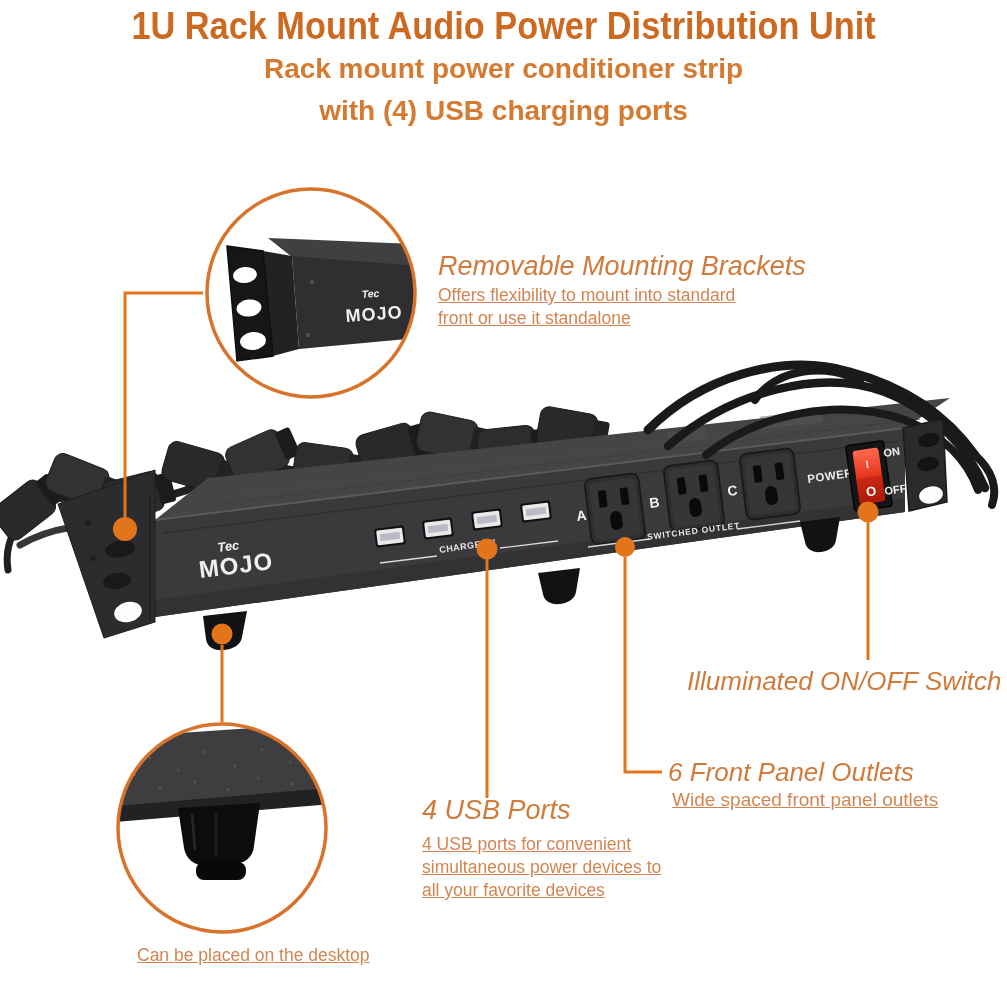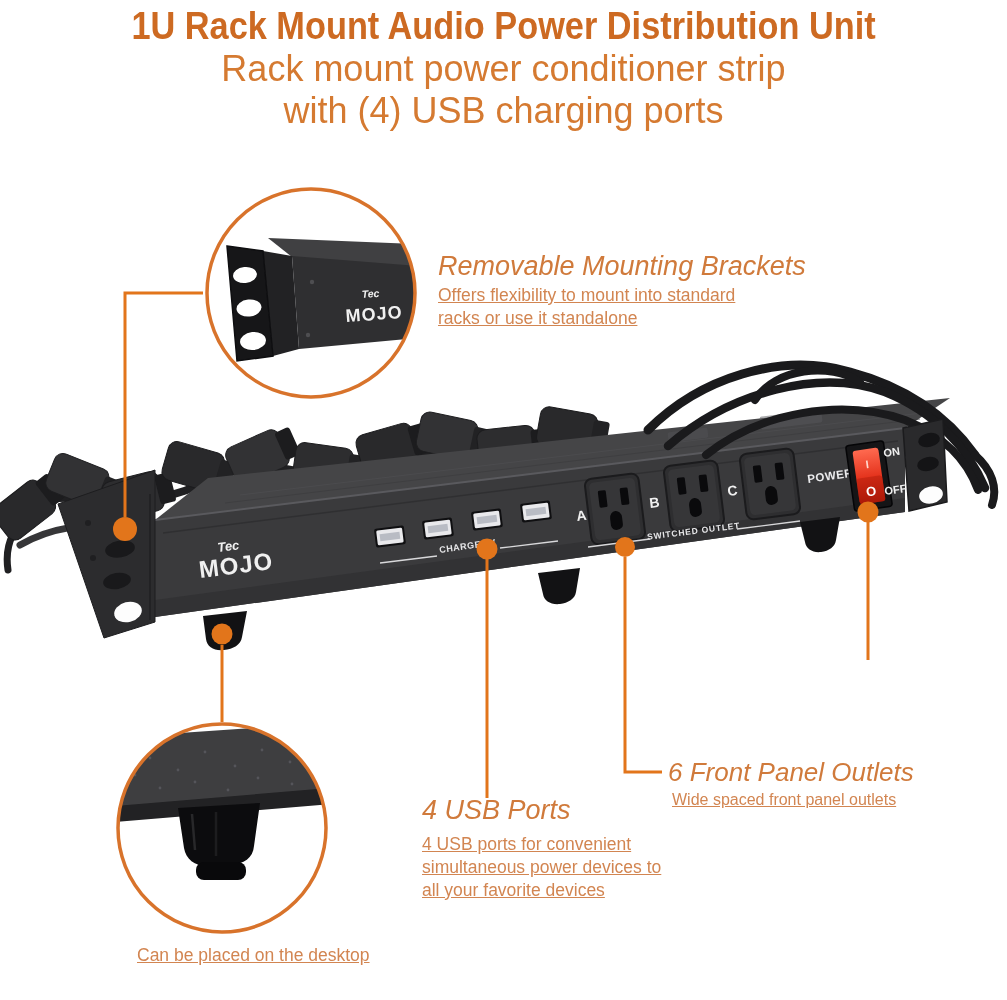--- a/index.html
+++ b/index.html
@@ -5,21 +5,21 @@
   :root{
     --title:#cd6a22; --subtitle:#d57a31; --heading:#d07a3b; --body:#d28551;
     --line:#e2751b; --circle-stroke:#d8732b;
   }
   html,body{margin:0;padding:0;background:#fff;}
   .canvas{position:relative;width:1007px;height:1000px;background:#fff;overflow:hidden;
           font-family:"Liberation Sans", sans-serif;}
   .hdr{position:absolute;top:0;left:0;width:1007px;text-align:center;}
   .hdr h1{margin:4px 0 0;font-size:39px;font-weight:700;color:var(--title);
           transform:scaleX(.88);transform-origin:center;white-space:nowrap;letter-spacing:0px;}
-  .hdr .sub{font-size:36px;line-height:42px;font-weight:400;color:var(--subtitle);}
+  .hdr .sub{font-size:28px;line-height:42px;font-weight:700;color:var(--subtitle);}
   svg{position:absolute;top:0;left:0;}
   .callout{position:absolute;}
   .co-h{font-size:27px;font-weight:400;color:var(--heading);white-space:nowrap;font-style:italic;}
   .co-b{font-size:17.5px;line-height:23px;font-weight:400;color:var(--body);white-space:nowrap;text-decoration:underline;}
   .co-h.sm{font-size:26px;}
   .mt2{margin-top:2px;}
   .orange-line{stroke:var(--line);stroke-width:3;fill:none;}
   .orange-dot{fill:var(--line);}
   .ring{fill:none;stroke:var(--circle-stroke);stroke-width:3.5;}
   .wtxt{fill:#f0f0f0;}
@@ -269,27 +269,30 @@
           <path d="M-4,6 L-4,50" stroke="#1d1d1f" stroke-width="2.5" fill="none"></path>
         </g>
       </g>
       <circle class="ring" cx="222" cy="828" r="104"></circle>
     </g>
   </svg>
 
   <div class="callout" style="left:438px; top:251px;">
     <div class="co-h">Removable Mounting Brackets</div>
     <div class="co-b mt2">Offers flexibility to mount into standard</div>
-    <div class="co-b">racks or use it standalone</div>
-  </div>
-
+    <div class="co-b">front or use it standalone</div>
+  </div>
+
+  <div class="callout" style="left:687px; top:666px;">
+    <div class="co-h sm">Illuminated ON/OFF Switch</div>
+  </div>
 
   <div class="callout" style="left:668px; top:757px;">
     <div class="co-h sm">6 Front Panel Outlets</div>
-    <div class="co-b" style="font-size:16px; padding-left:4px;">Wide spaced front panel outlets</div>
+    <div class="co-b" style="font-size:19px; padding-left:4px;">Wide spaced front panel outlets</div>
   </div>
 
   <div class="callout" style="left:422px; top:795px;">
     <div class="co-h">4 USB Ports</div>
     <div class="co-b" style="margin-top:7px;">4 USB ports for convenient</div>
     <div class="co-b">simultaneous power devices to</div>
     <div class="co-b">all your favorite devices</div>
   </div>
 
   <div class="callout" style="left:137px; top:942px;">

